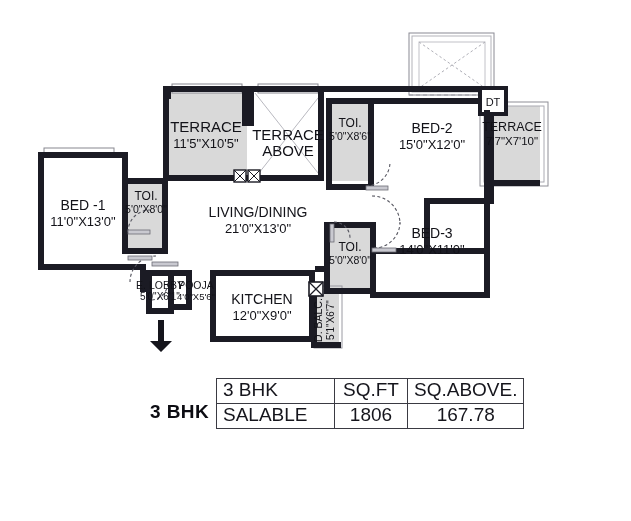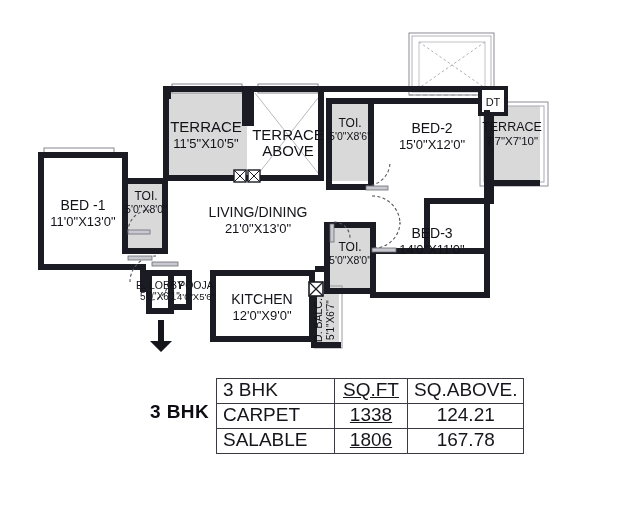--- a/index.html
+++ b/index.html
@@ -15,21 +15,21 @@
   table.spec td{
      border:1.4px solid #3a3a42;
      font-size:19px;
      padding:1px 6px 3px 6px;
      text-align:center;
      white-space:nowrap;
      line-height:1.05;
      color:#15151c;
   }
   table.spec td.c0{text-align:left;min-width:105px;}
-  table.spec td.c1{min-width:60px;text-decoration:underline;}
+  table.spec td.c1{min-width:60px;}
   table.spec td.c2{min-width:88px;}
   .bhk-label{
      position:absolute;left:150px;top:401px;
      font-size:19px;font-weight:bold;letter-spacing:.4px;color:#0c0c12;
   }
 </style>
 </head>
 <body>
 
 <div id="plan">
@@ -246,24 +246,19 @@
 
 <div class="tbl-wrap">
   <table class="spec">
     <tbody>
       <tr>
         <td class="c0">3 BHK</td>
         <td class="c1">SQ.FT</td>
         <td class="c2">SQ.ABOVE.</td>
       </tr>
       <tr>
-        <td class="c0">CARPET</td>
-        <td class="c1">1338</td>
-        <td class="c2">124.21</td>
-      </tr>
-      <tr>
         <td class="c0">SALABLE</td>
         <td class="c1">1806</td>
         <td class="c2">167.78</td>
       </tr>
     </tbody>
   </table>
 </div>
 
 </body></html>

